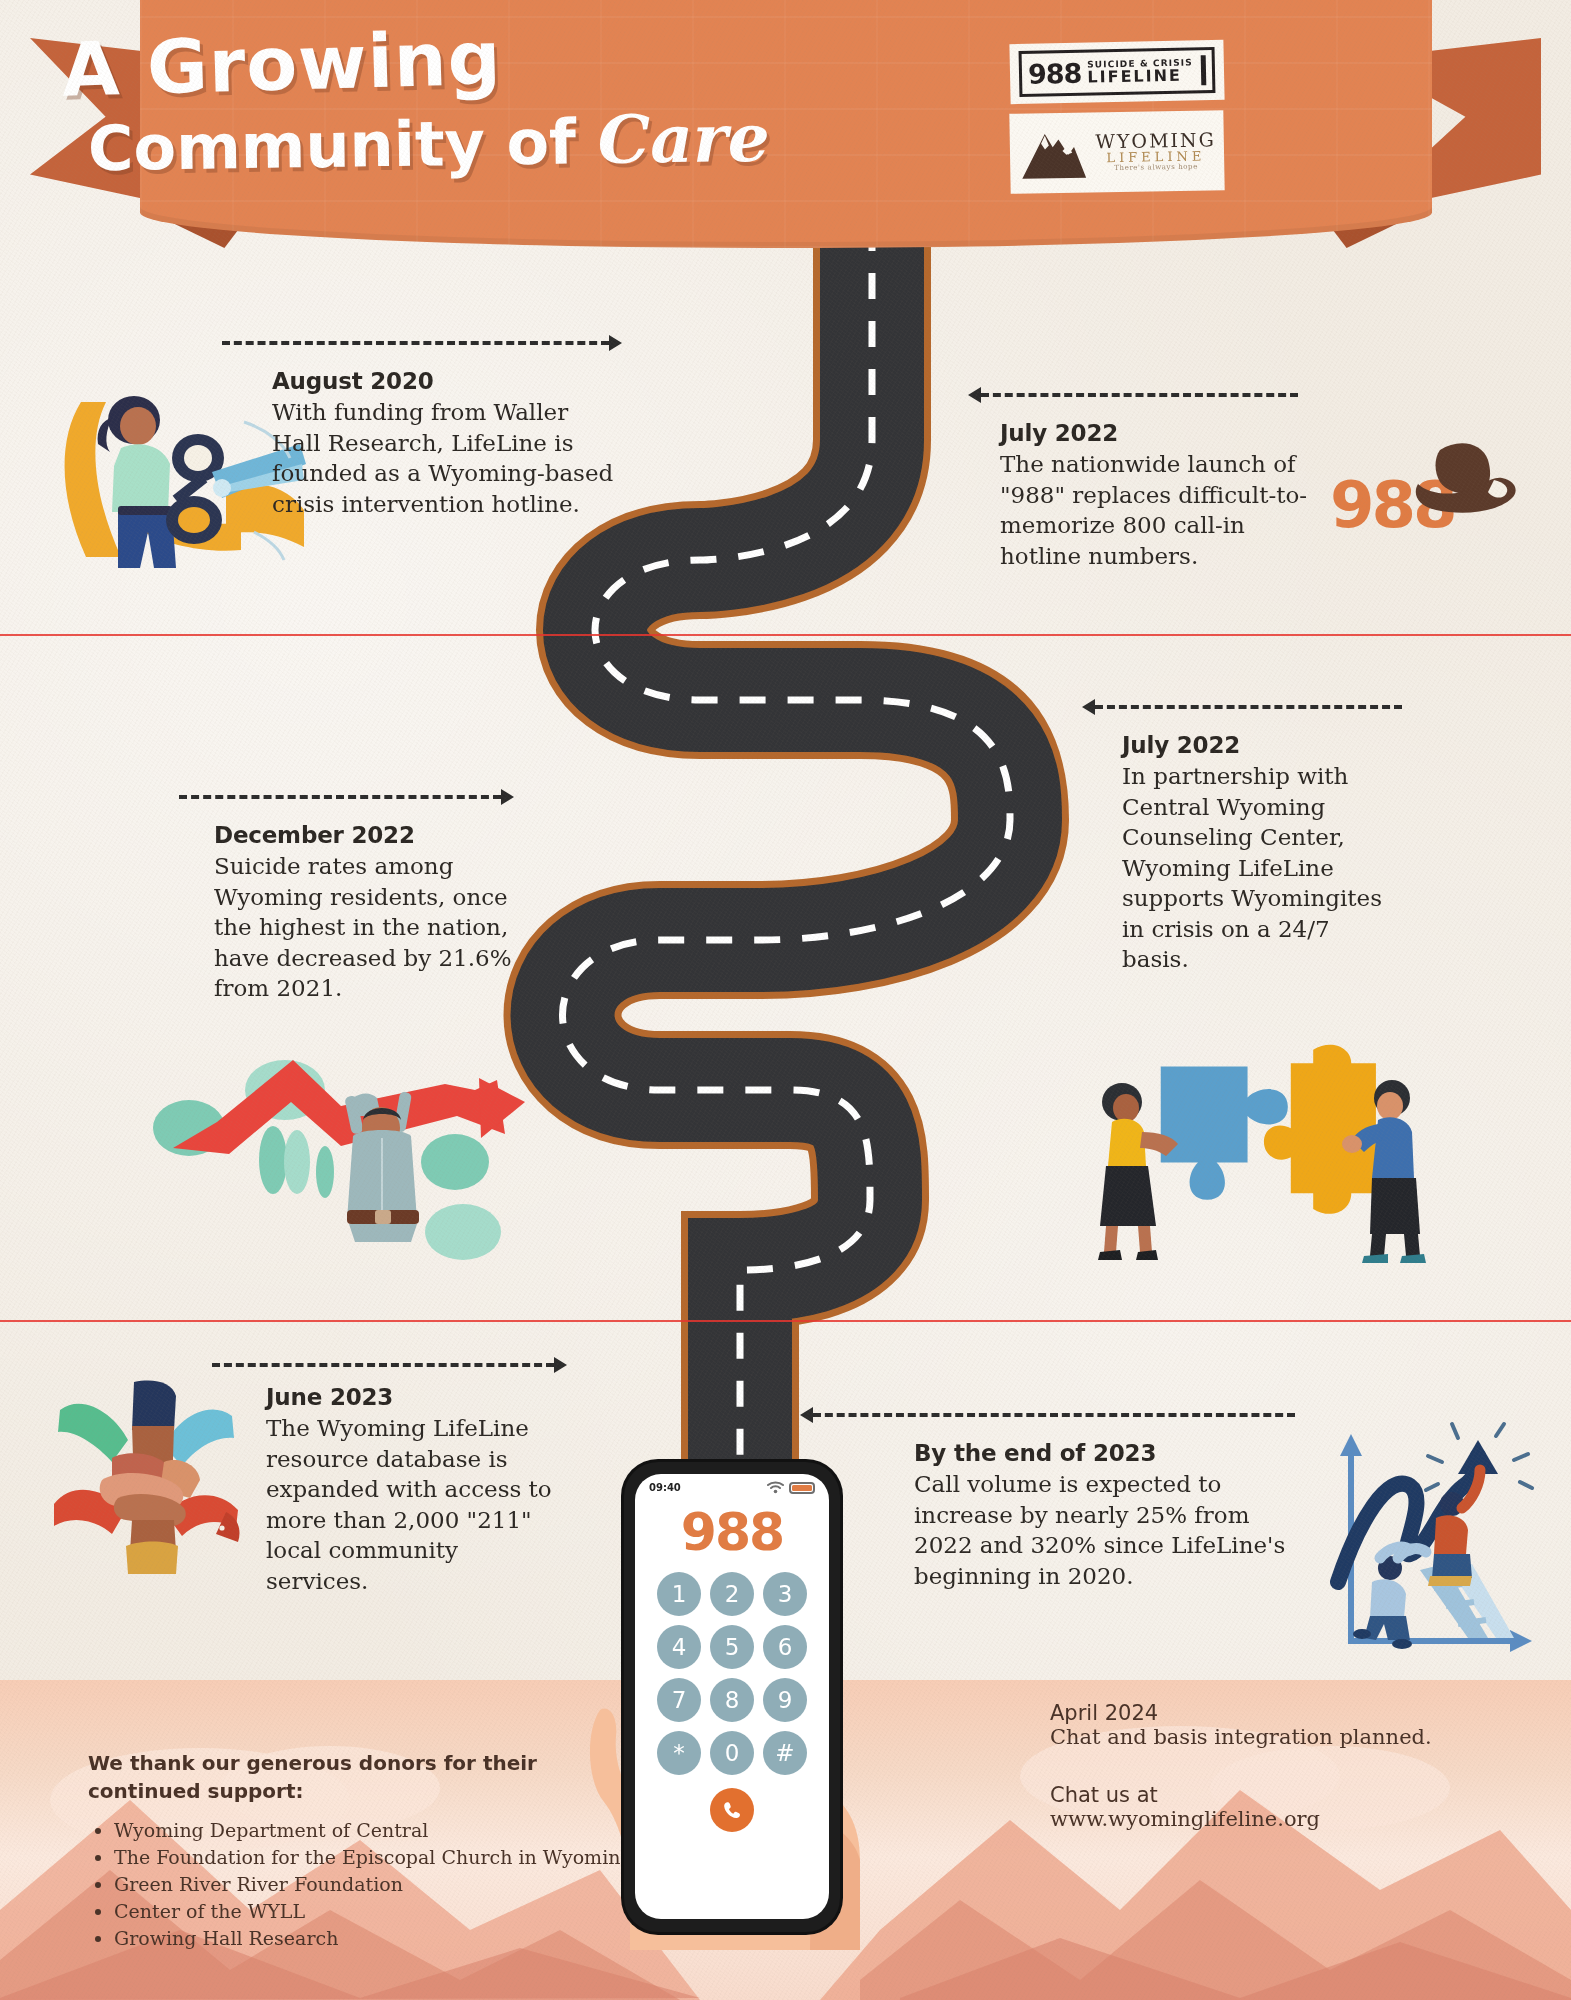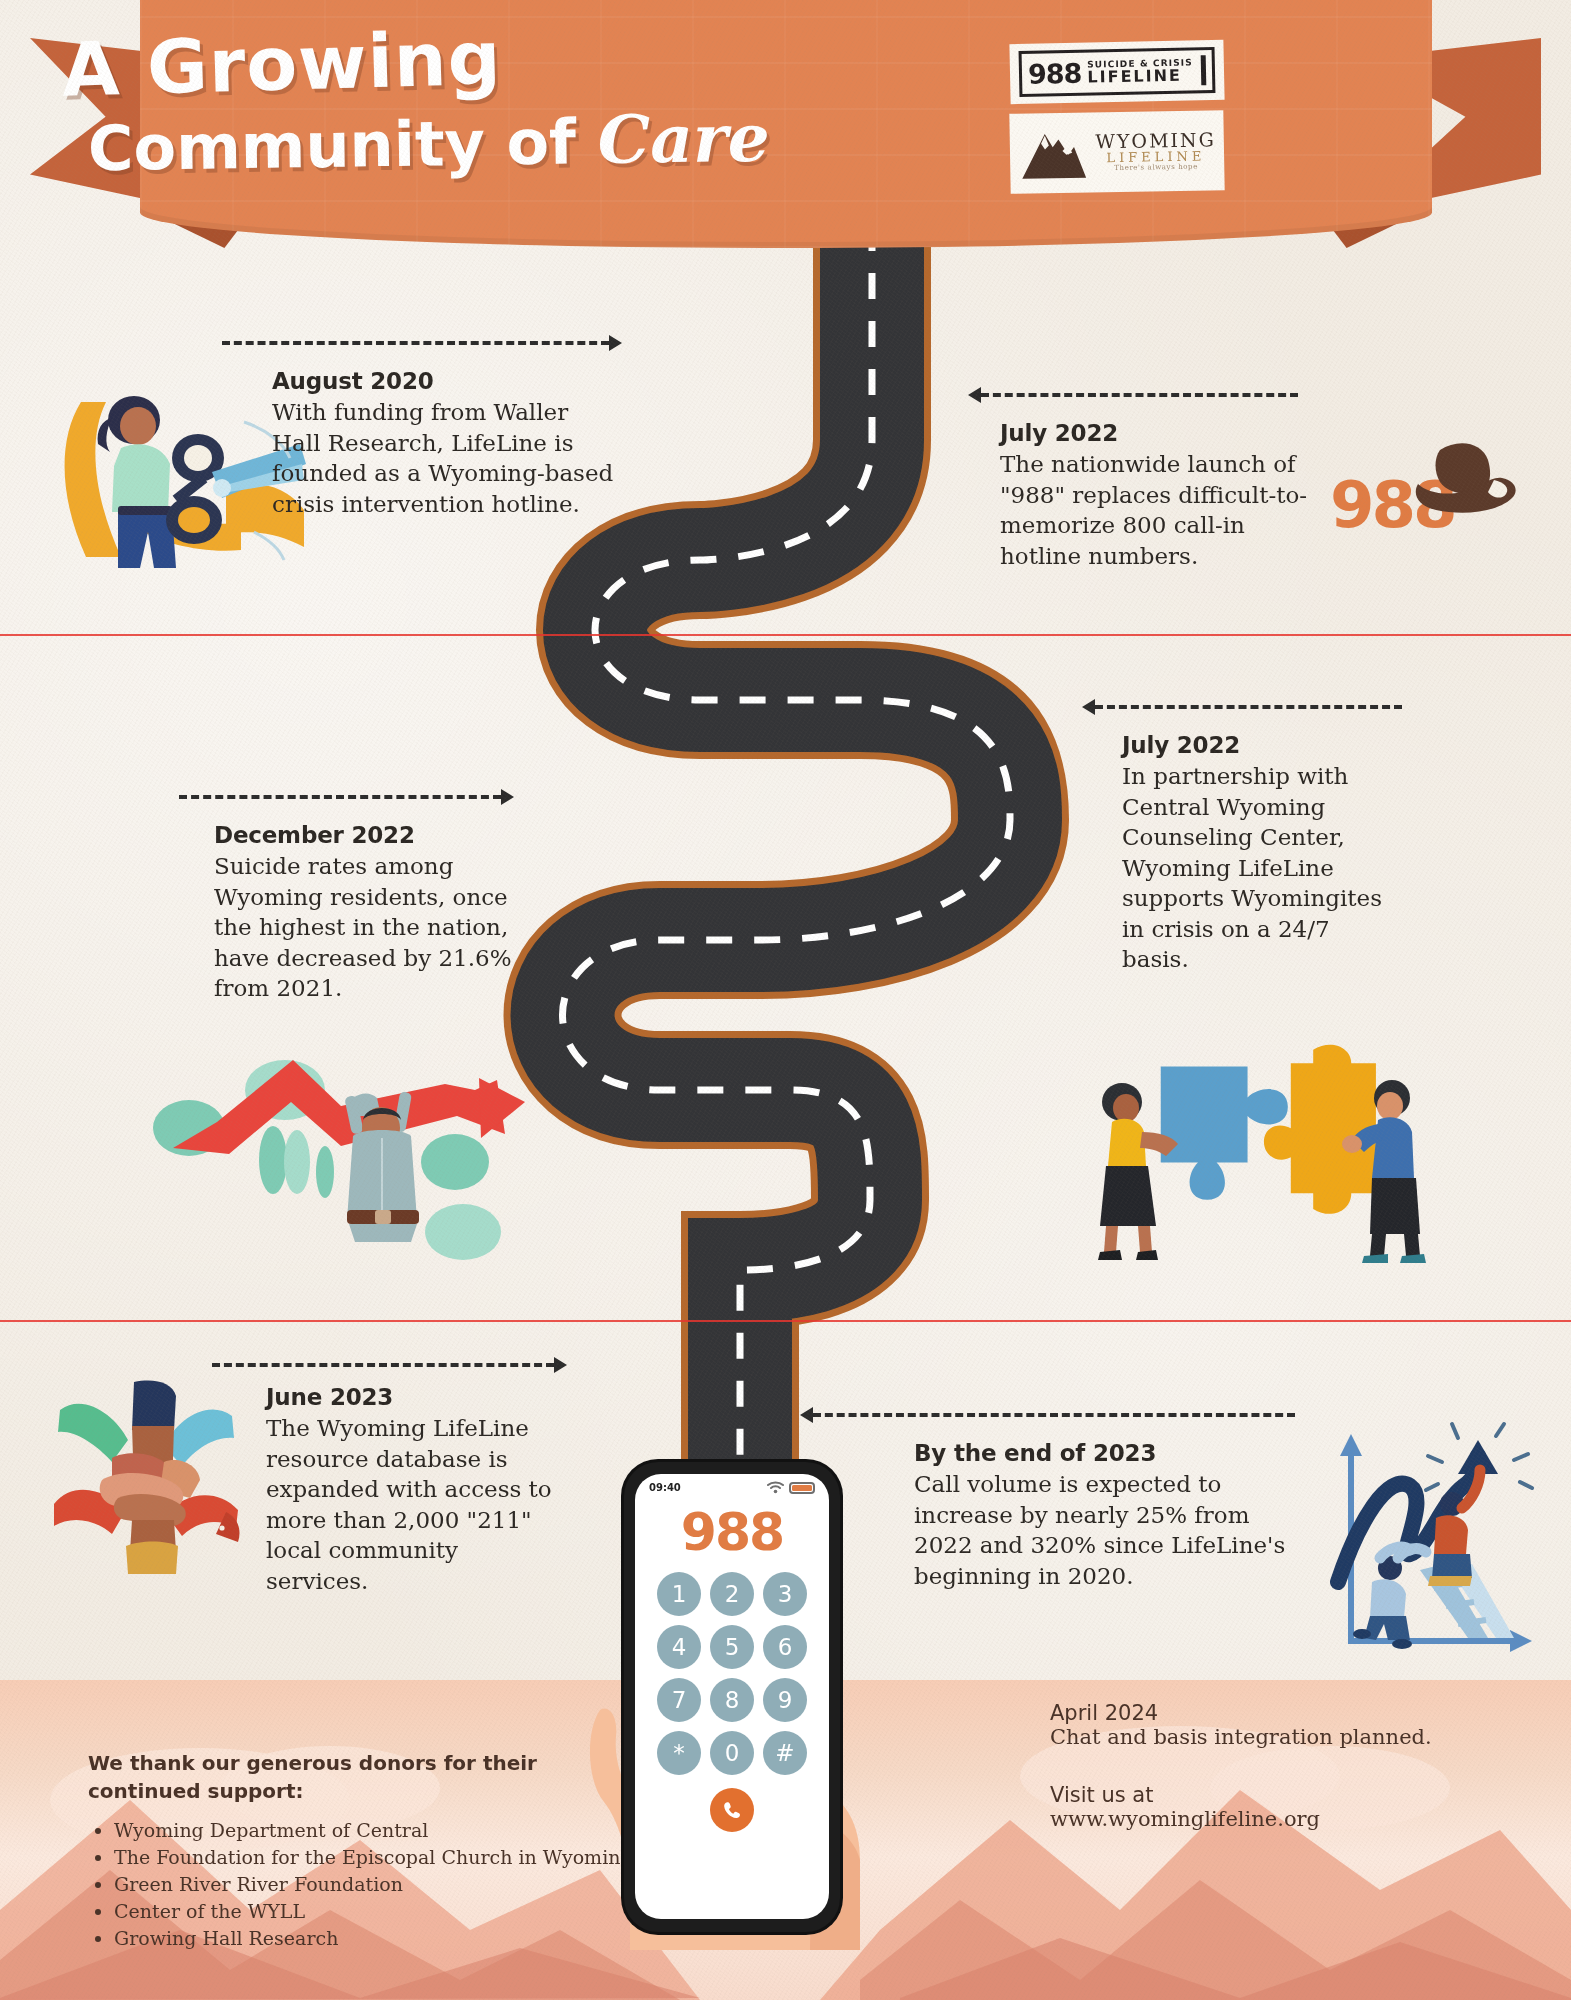--- a/index.html
+++ b/index.html
@@ -490,18 +490,18 @@
       <li>Green River River Foundation</li>
       <li>Center of the WYLL</li>
       <li>Growing Hall Research</li>
     </ul>
   </div>
 
   <div id="visit">
     <div class="h">April 2024</div>
     <div class="b">Chat and basis integration planned.</div>
     <div class="sp"></div>
-    <div class="h">Visit us at</div>
+    <div class="h">Chat us at</div>
     <div class="b">www.wyominglifeline.org</div>
   </div>
 
   <div id="grain"></div>
 </div>
 
 </body></html>

